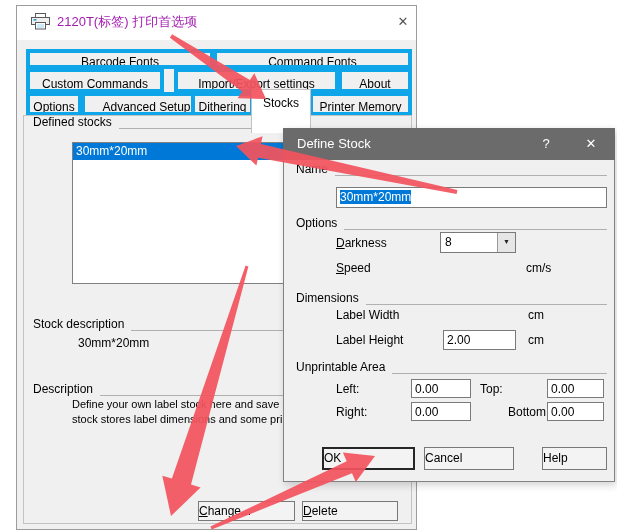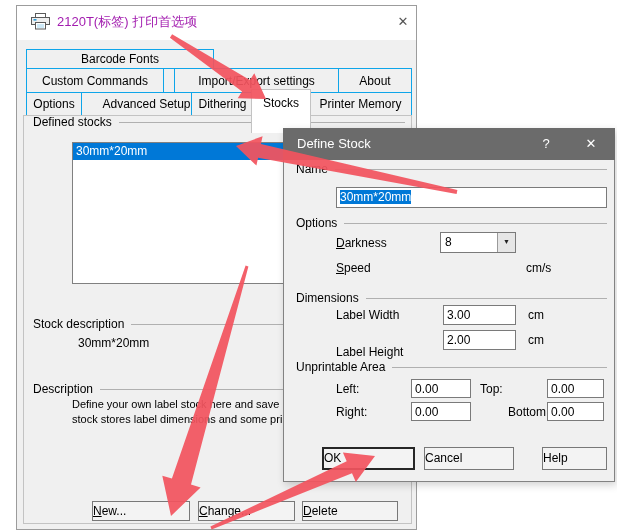--- a/index.html
+++ b/index.html
@@ -7,28 +7,28 @@
           font-family:"Liberation Sans","DejaVu Sans",sans-serif;color:#000;}
   .abs{position:absolute;}
   
   .main-window{left:16px;top:5px;width:401px;height:525px;background:#f0f0f0;
                border:1px solid #9c9c9c;box-sizing:border-box;z-index:1;}
   .main-titlebar{left:17px;top:6px;width:399px;height:34px;background:#ffffff;z-index:2;}
   .main-title{left:57px;top:13px;font-size:13px;color:#a21caf;white-space:nowrap;z-index:2;}
   .main-close{left:390px;top:10px;width:26px;height:24px;line-height:24px;text-align:center;
               font-size:13px;color:#555;z-index:2;}
   
-  .tab{background:#f0f0f0;border:1px solid #0ea5e9;box-sizing:border-box;text-align:center;
+  .tab{background:#f0f0f0;border:4px solid #0ea5e9;box-sizing:border-box;text-align:center;
        font-size:12px;z-index:2;overflow:hidden;white-space:nowrap;}
   .tab-active{background:#ffffff;border:1px solid #c3c3c3;border-bottom:none;z-index:4;
               font-size:12px;text-align:center;box-sizing:border-box;}
   .pane{left:23px;top:115px;width:389px;height:409px;border:1px solid #c3c3c3;
         box-sizing:border-box;z-index:2;background:#f0f0f0;}
   
-  .grp{display:flex;align-items:center;z-index:3;font-size:12px;}
+  .grp{display:flex;align-items:flex-end;z-index:3;font-size:12px;}
   .grp .gline{flex:1;border-top:1px solid #b0b0b0;margin-left:7px;height:0;}
   
   .listbox{background:#fff;border:1px solid #808080;box-sizing:border-box;z-index:3;}
   .listitem-sel{background:#0078d7;color:#fff;font-size:12px;padding:1px 3px;height:15px;line-height:14px;}
   
   .txt{font-size:12px;white-space:nowrap;z-index:3;}
   .small{font-size:11px;}
   .btn{background:#f3f3f3;border:1px solid #787878;box-sizing:border-box;
        font-size:12px;z-index:3;}
   .btn-default{border:2px solid #262626;}
@@ -66,20 +66,21 @@
       <rect x="2.5" y="6" width="3" height="1.6" fill="#2a9ad6"></rect>
       <rect x="4.5" y="9.5" width="10" height="6.5" fill="#ffffff" stroke="#5a5a5a"></rect>
       <rect x="6" y="11.5" width="7" height="1" fill="#9dd3ef"></rect>
       <rect x="6" y="13.5" width="7" height="1" fill="#9dd3ef"></rect>
     </svg>
   </div>
   <div class="abs main-title">2120T(标签) 打印首选项</div>
   <div class="abs main-close">✕</div>
 
   <div class="abs tab" style="left:26px;top:49px;width:188px;height:20px;line-height:19px;">Barcode Fonts</div>
+  <div class="abs tab" style="left:213px;top:49px;width:199px;height:20px;line-height:19px;">Command Fonts</div>
 
   <div class="abs tab" style="left:26px;top:68px;width:138px;height:25px;line-height:24px;">Custom Commands</div>
   <div class="abs tab" style="left:174px;top:68px;width:165px;height:25px;line-height:24px;">Import/Export settings</div>
   <div class="abs tab" style="left:338px;top:68px;width:74px;height:25px;line-height:24px;">About</div>
 
   <div class="abs tab" style="left:26px;top:92px;width:56px;height:24px;line-height:23px;">Options</div>
   <div class="abs tab" style="left:81px;top:92px;width:131px;height:24px;line-height:23px;">Advanced Setup</div>
   <div class="abs tab" style="left:191px;top:92px;width:63px;height:24px;line-height:23px;">Dithering</div>
   <div class="abs tab" style="left:309px;top:92px;width:103px;height:24px;line-height:23px;">Printer Memory</div>
   <div class="abs tab-active" style="left:251px;top:89px;width:60px;height:44px;line-height:27px;">Stocks</div>
@@ -102,21 +103,20 @@
 
   <div class="abs grp" style="left:33px;top:382px;width:372px;">
     <span>Description</span>
     <span class="gline"></span>
   </div>
   <div class="abs" style="left:72px;top:398px;width:211px;height:32px;overflow:hidden;z-index:3;">
     <div class="txt small" style="position:static;">Define your own label stock here and save</div>
     <div class="txt small" style="position:static;margin-top:3px;">stock stores label dimensions and some prin</div>
   </div>
 
-  <div class="abs btn" style="left:92px;top:501px;width:98px;height:20px;line-height:18px;"><span class="u">N</span><span>ew...</span></div>
   <div class="abs btn" style="left:198px;top:501px;width:97px;height:20px;line-height:18px;"><span class="u">C</span><span>hange...</span></div>
   <div class="abs btn" style="left:302px;top:501px;width:96px;height:20px;line-height:18px;"><span class="u">D</span><span>elete</span></div>
 
   <div class="abs dlg"></div>
   <div class="abs dlg-titlebar"></div>
   <div class="abs dlg-title">Define Stock</div>
   <div class="abs dlg-help">?</div>
   <div class="abs dlg-close">✕</div>
 
   <div class="abs grp dz" style="left:296px;top:162px;width:311px;">
@@ -135,23 +135,22 @@
     <span class="combo-btn">▼</span>
   </div>
   <div class="abs txt dz" style="left:336px;top:261px;"><span class="u">S</span><span>peed</span></div>
   <div class="abs txt dz" style="left:526px;top:261px;">cm/s</div>
 
   <div class="abs grp dz" style="left:296px;top:291px;width:311px;">
     <span>Dimensions</span>
     <span class="gline"></span>
   </div>
   <div class="abs txt dz" style="left:336px;top:308px;">Label Width</div>
-  <div class="abs tb" style="left:443px;top:305px;width:73px;height:20px;">3.00</div>
   <div class="abs txt dz" style="left:528px;top:308px;">cm</div>
-  <div class="abs txt dz" style="left:336px;top:333px;margin-top:12px;">Label Height</div>
+  <div class="abs txt dz" style="left:336px;top:333px;">Label Height</div>
   <div class="abs tb" style="left:443px;top:330px;width:73px;height:20px;">2.00</div>
   <div class="abs txt dz" style="left:528px;top:333px;">cm</div>
 
   <div class="abs grp dz" style="left:296px;top:360px;width:311px;">
     <span>Unprintable Area</span>
     <span class="gline"></span>
   </div>
   <div class="abs txt dz" style="left:336px;top:382px;">Left:</div>
   <div class="abs tb" style="left:411px;top:379px;width:60px;height:19px;">0.00</div>
   <div class="abs txt dz" style="left:480px;top:382px;">Top:</div>

